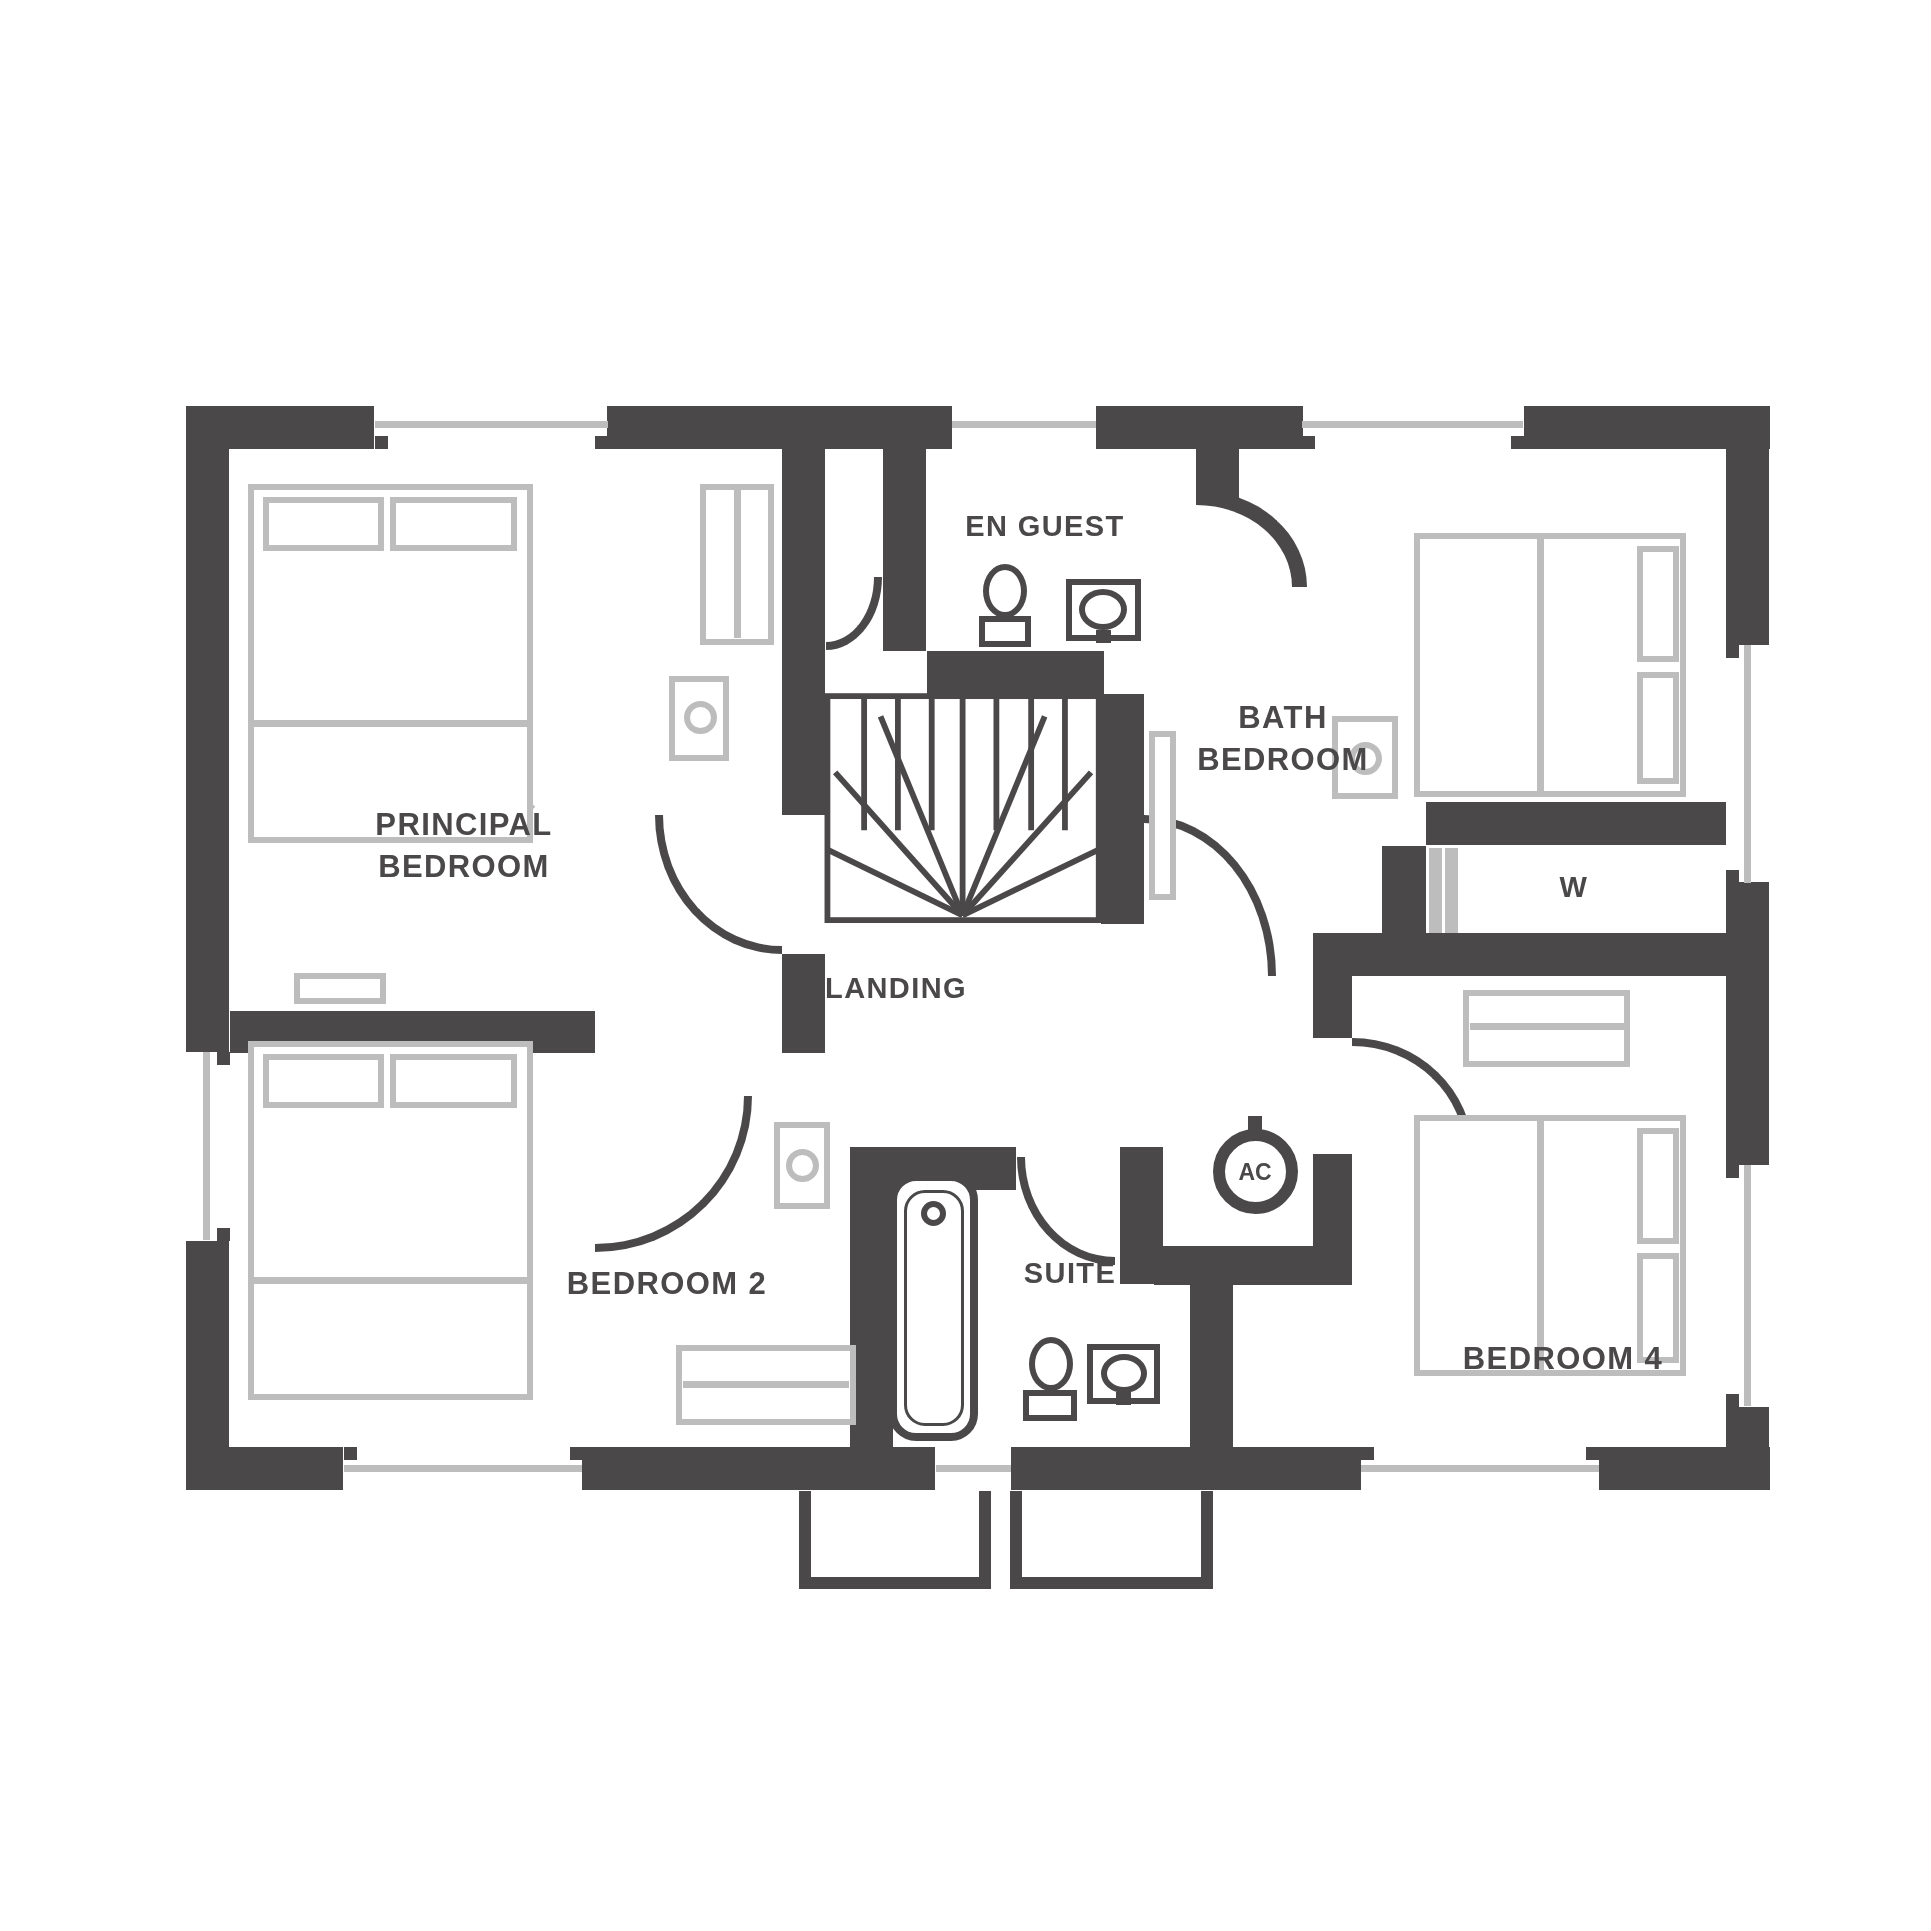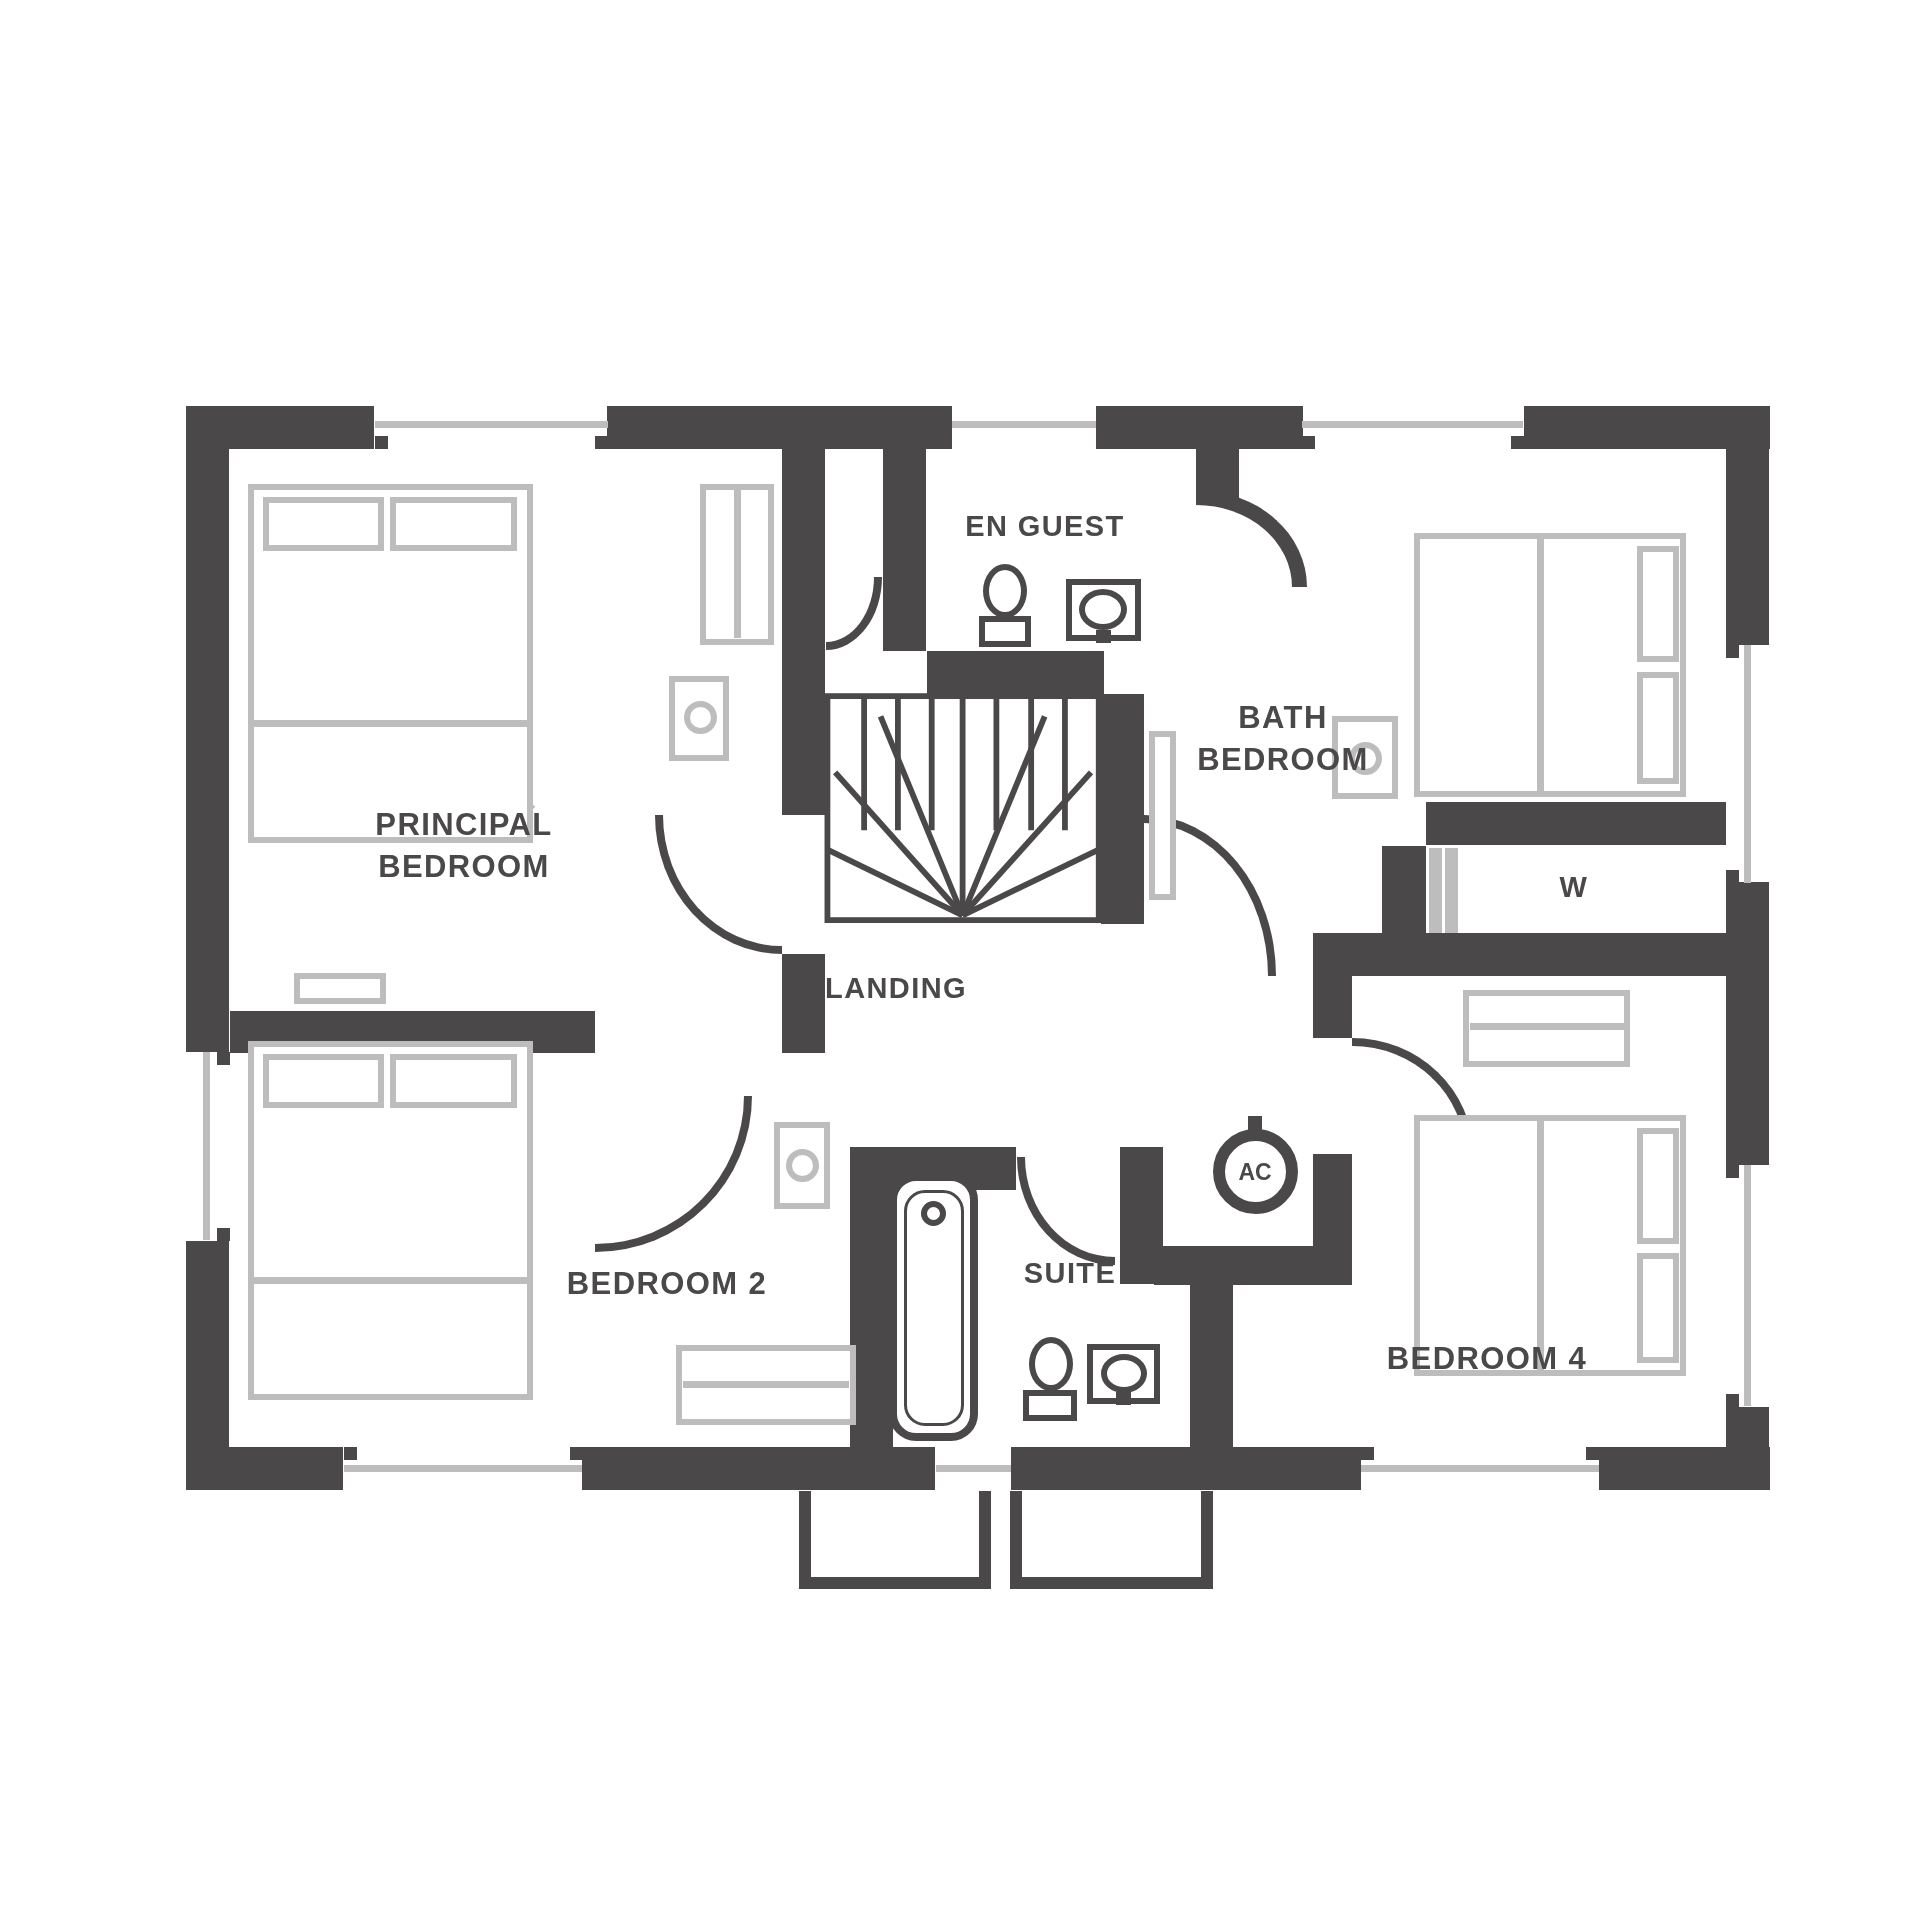--- a/index.html
+++ b/index.html
@@ -187,18 +187,18 @@
     <div>BEDROOM</div>
   </div>
   <div class="label" style="left:1283px;top:739px;">
     <div>BATH</div>
     <div>BEDROOM</div>
   </div>
   <div class="label small" style="left:1045px;top:526px;">EN GUEST</div>
   <div class="label small" style="left:896px;top:988px;">LANDING</div>
   <div class="label small" style="left:1070px;top:1273px;">SUITE</div>
   <div class="label" style="left:667px;top:1284px;">BEDROOM 2</div>
-  <div class="label" style="left:1487px;top:1359px;text-align:center;">BEDROOM 4</div>
+  <div class="label" style="left:1563px;top:1359px;text-align:center;">BEDROOM 4</div>
   <div class="label small" style="left:1574px;top:887px;">W</div>
   <div class="label tiny" style="left:1255px;top:1172px;">AC</div>
 
 </div>
 
 
 </body></html>

